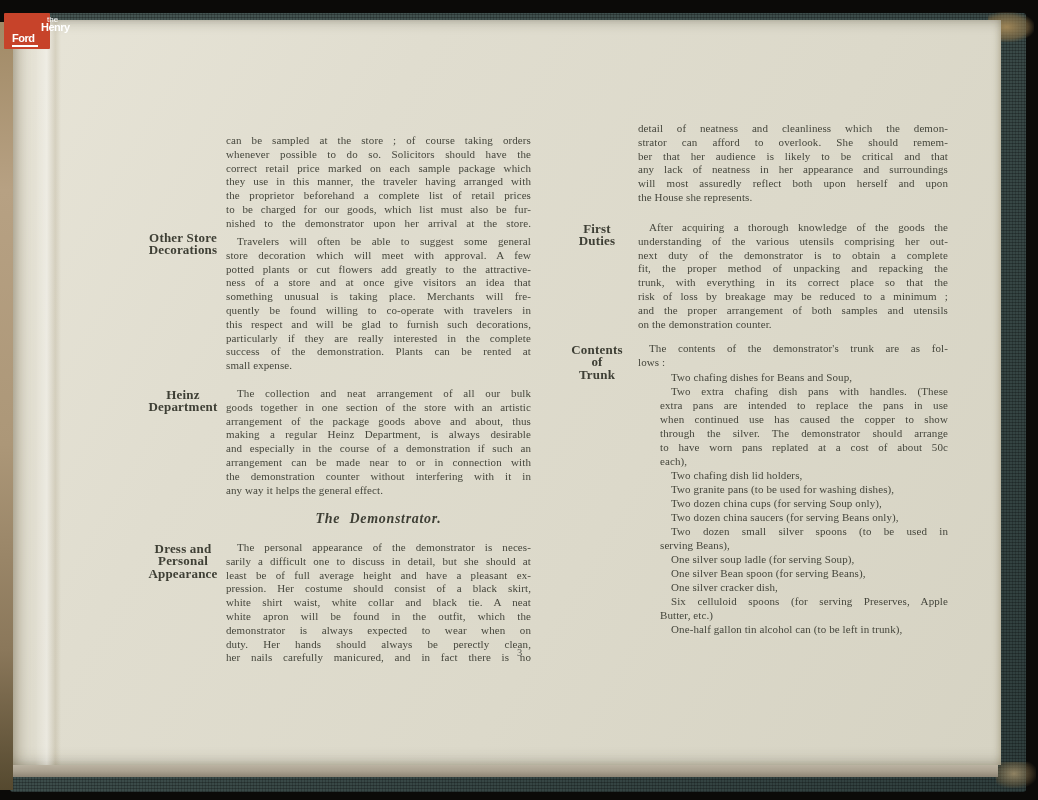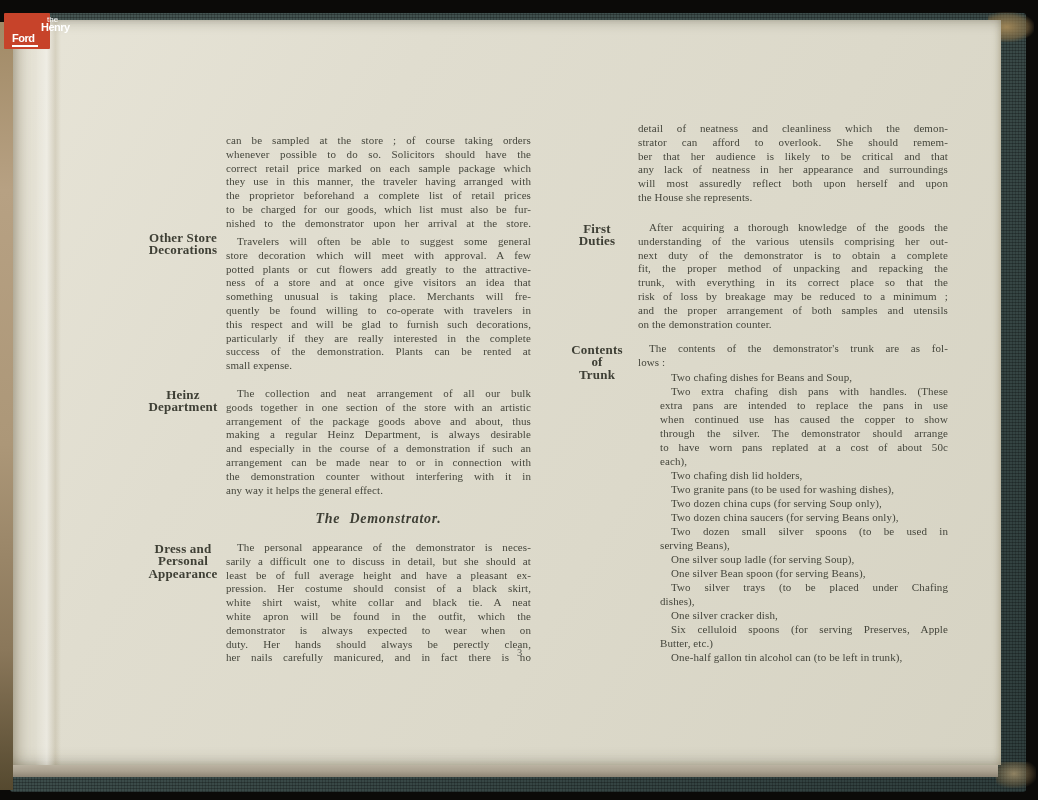--- a/index.html
+++ b/index.html
@@ -171,24 +171,20 @@
           <div class="line j ind">Two dozen small silver spoons (to be used in</div>
           <div class="line">serving Beans),</div>
         </div>
         <div class="titem">
           <div class="line ind">One silver soup ladle (for serving Soup),</div>
         </div>
         <div class="titem">
           <div class="line ind">One silver Bean spoon (for serving Beans),</div>
         </div>
         <div class="titem">
-          <div class="line j ind">Two silver trays (to be placed under Chafing</div>
-          <div class="line">dishes),</div>
-        </div>
-        <div class="titem">
           <div class="line ind">One silver cracker dish,</div>
         </div>
         <div class="titem">
           <div class="line j ind">Six celluloid spoons (for serving Preserves, Apple</div>
           <div class="line">Butter, etc.)</div>
         </div>
         <div class="titem">
           <div class="line ind">One-half gallon tin alcohol can (to be left in trunk),</div>
         </div>
       </div>

